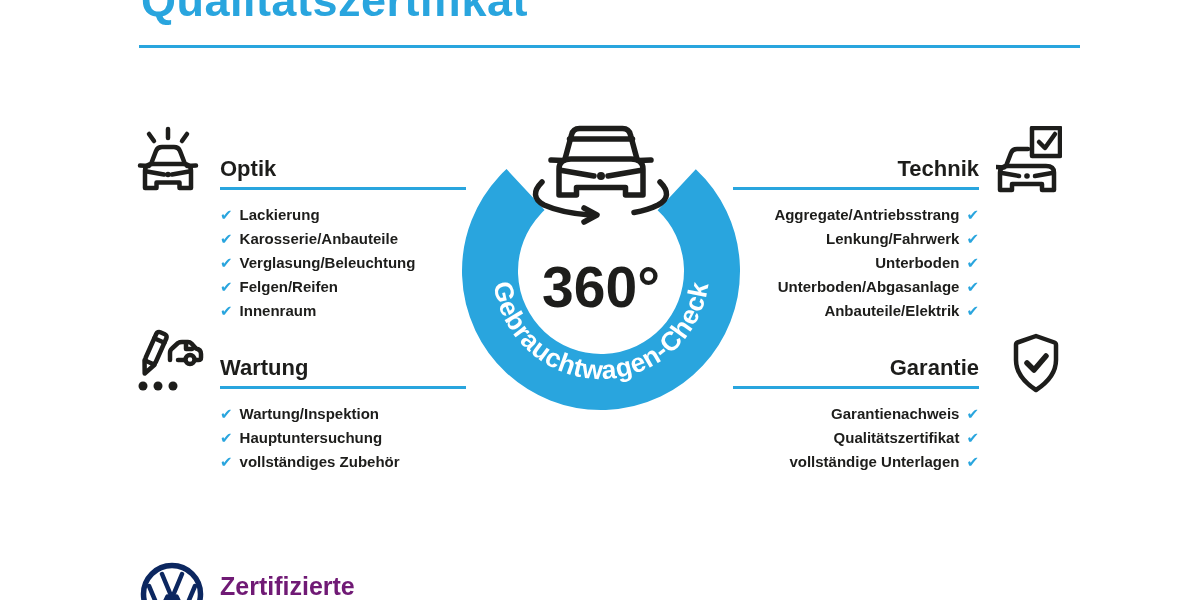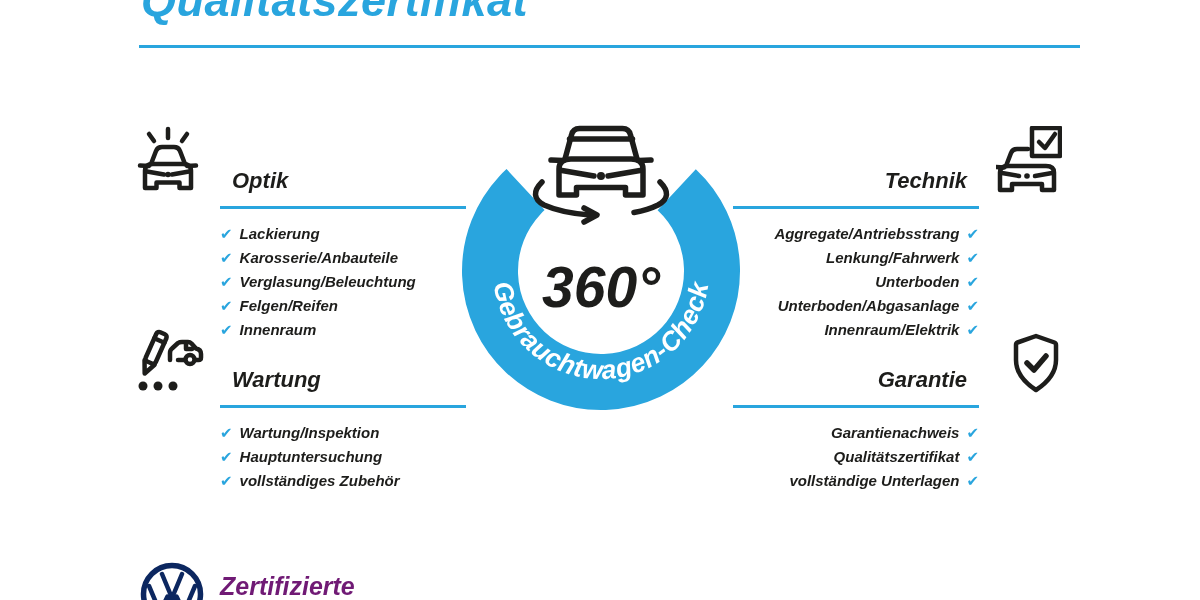--- a/index.html
+++ b/index.html
@@ -1,30 +1,29 @@
 <!DOCTYPE html>
 <html><head>
 <meta charset="utf-8">
 <style>
   html,body { margin:0; padding:0; background:#fff; }
   .canvas {
     position:relative; width:1148px; height:600px; overflow:hidden;
     background:#fff; font-family:"Liberation Sans","DejaVu Sans",sans-serif;
     color:#1d1d1b;
-    font-style:italic;
   }
   .title {
     position:absolute; left:141px; top:-25px; margin:0;
     font-size:45px; font-weight:700; color:#29a5de; letter-spacing:.5px;
     white-space:nowrap;
   }
   .top-rule { position:absolute; left:139px; top:45px; width:941px; height:3px; background:#29a5de; }
 
   .sec { position:absolute; width:246px; }
-  .sec h2 { margin:12px; font-size:22px; line-height:26px; font-weight:700; color:#1d1d1b; }
+  .sec h2 { margin:0; font-size:22px; line-height:26px; font-weight:700; color:#1d1d1b; }
   .sec .sec-rule { margin-top:5px; height:3px; background:#29a5de; }
   .sec ul { list-style:none; margin:13px 0 0 0; padding:0; }
   .sec li { display:flex; align-items:center; gap:7px; line-height:24px; font-size:15px; font-weight:700; }
   .sec li .check { color:#29a5de; font-family:"DejaVu Sans",sans-serif; font-size:15px; }
   .sec li .label { white-space:nowrap; }
   .sec.right h2 { text-align:right; }
   .sec.right li { flex-direction:row-reverse; }
 
   .icon { position:absolute; }
   .icon svg { display:block; }
@@ -167,21 +166,21 @@
         <li>
           <span class="check">✔</span>
           <span class="label">Unterboden</span>
         </li>
         <li>
           <span class="check">✔</span>
           <span class="label">Unterboden/Abgasanlage</span>
         </li>
         <li>
           <span class="check">✔</span>
-          <span class="label">Innenraum/Elektrik</span>
+          <span class="label">Anbauteile/Elektrik</span>
         </li>
       </ul>
   </section>
 
   <section class="sec right" style="left:733px; top:355px;">
     <h2>Garantie</h2>
     <div class="sec-rule"></div>
     <ul>
         <li>
           <span class="check">✔</span>

